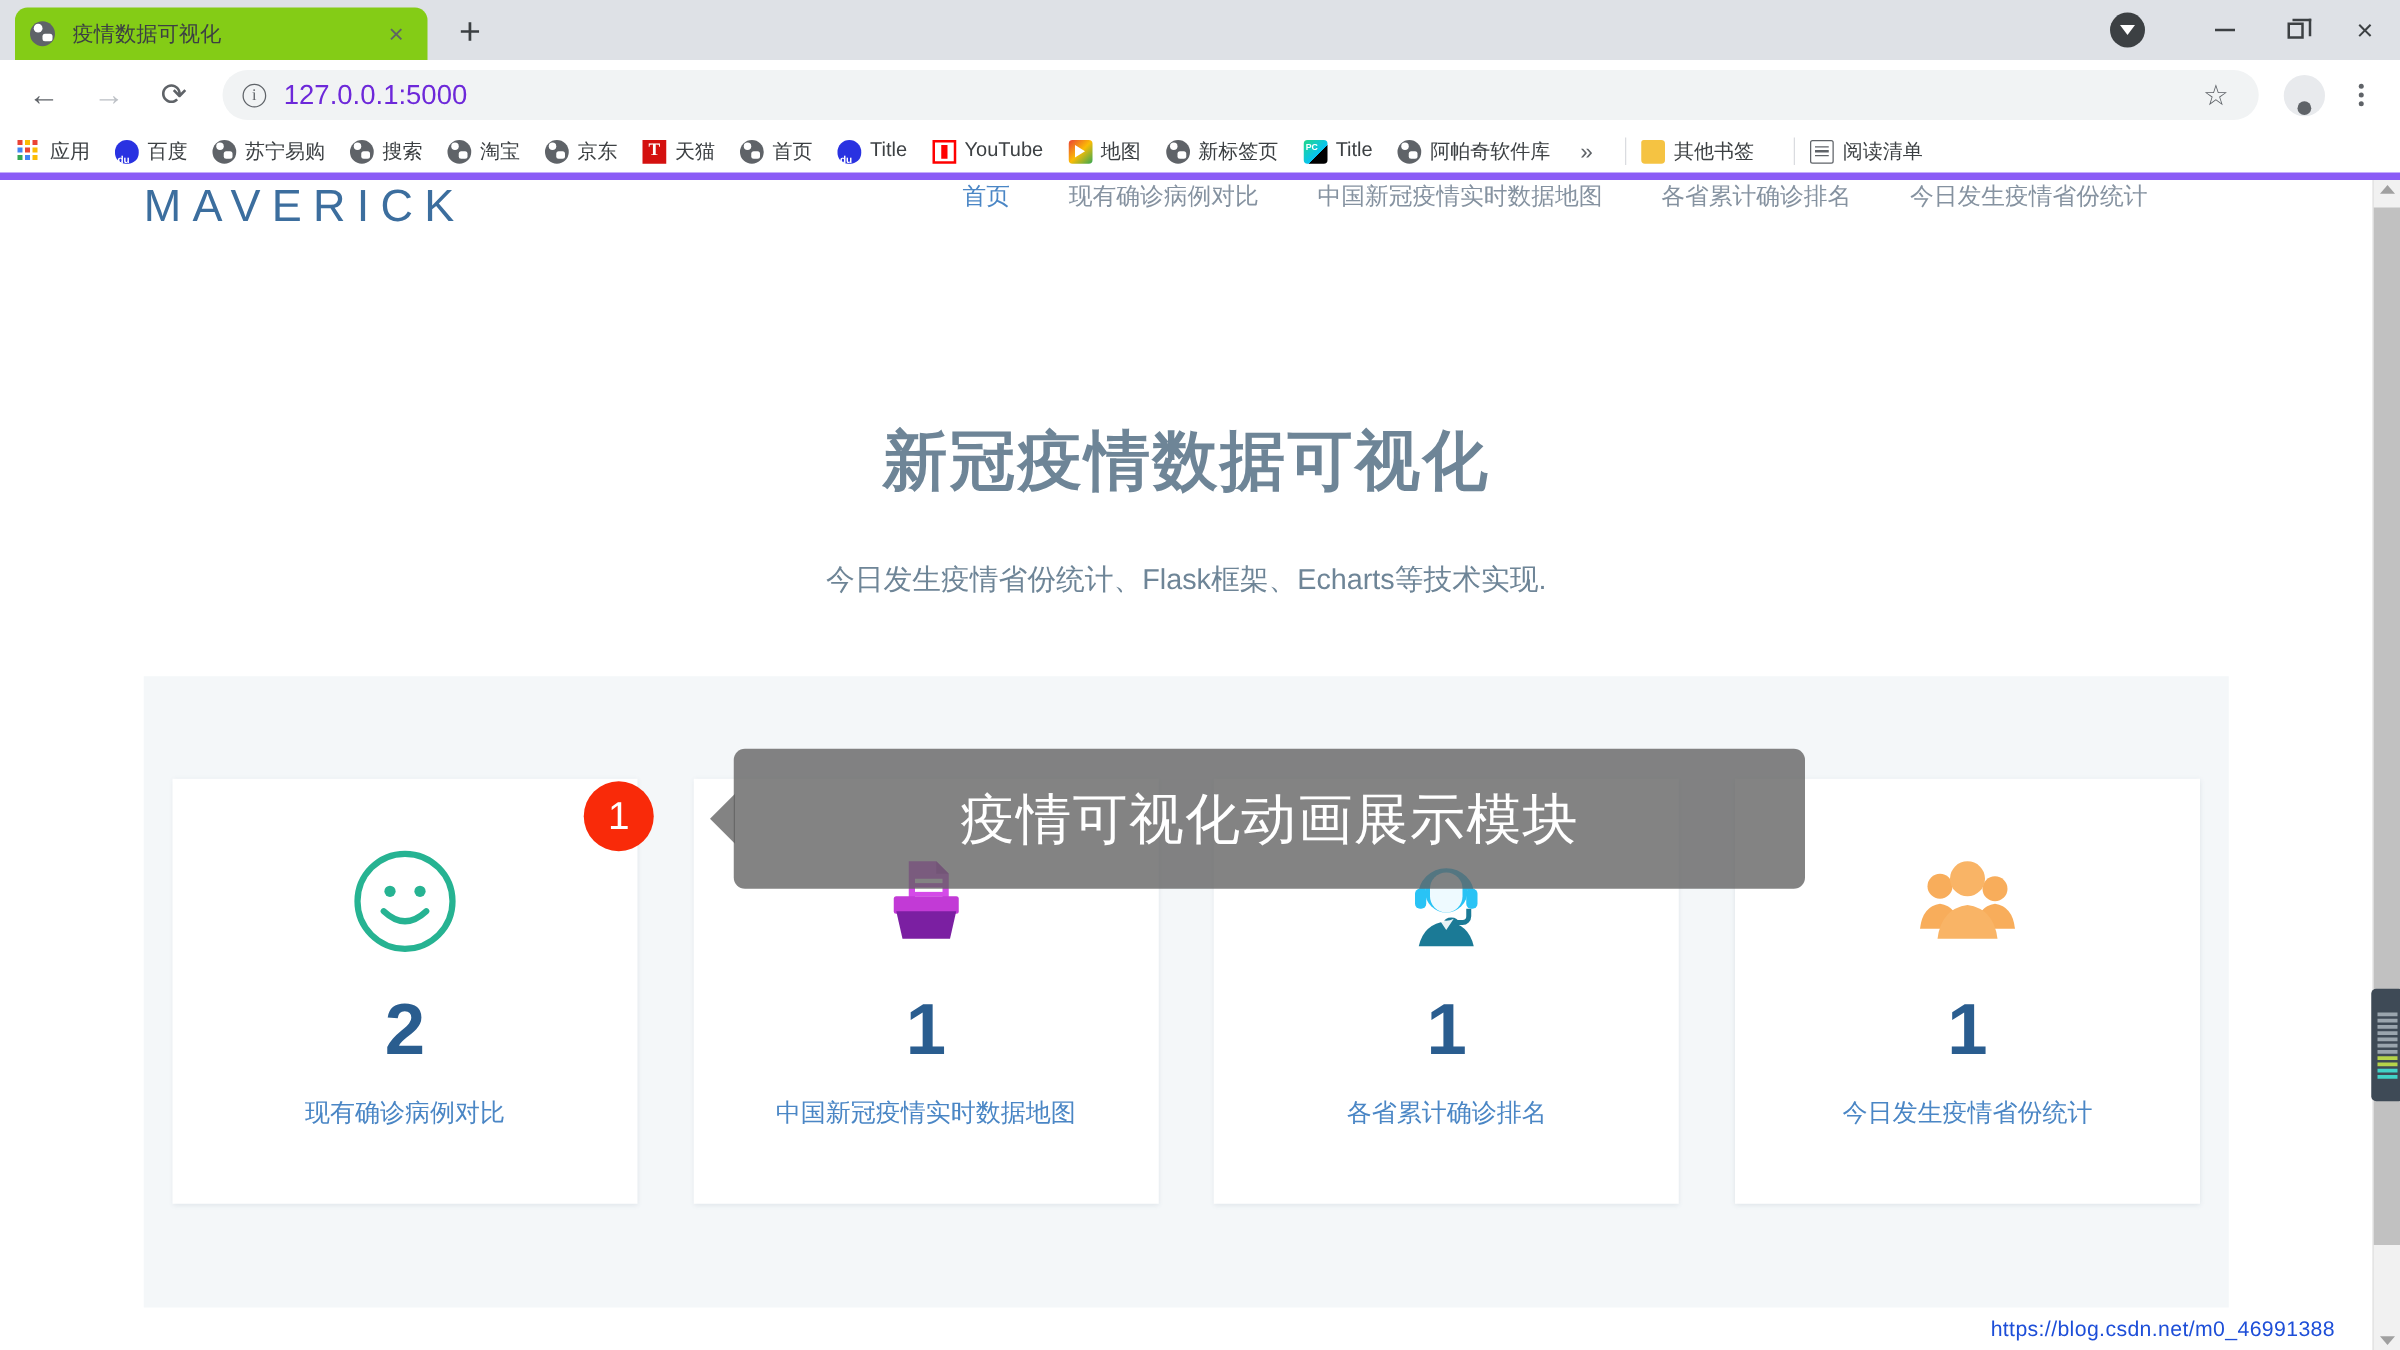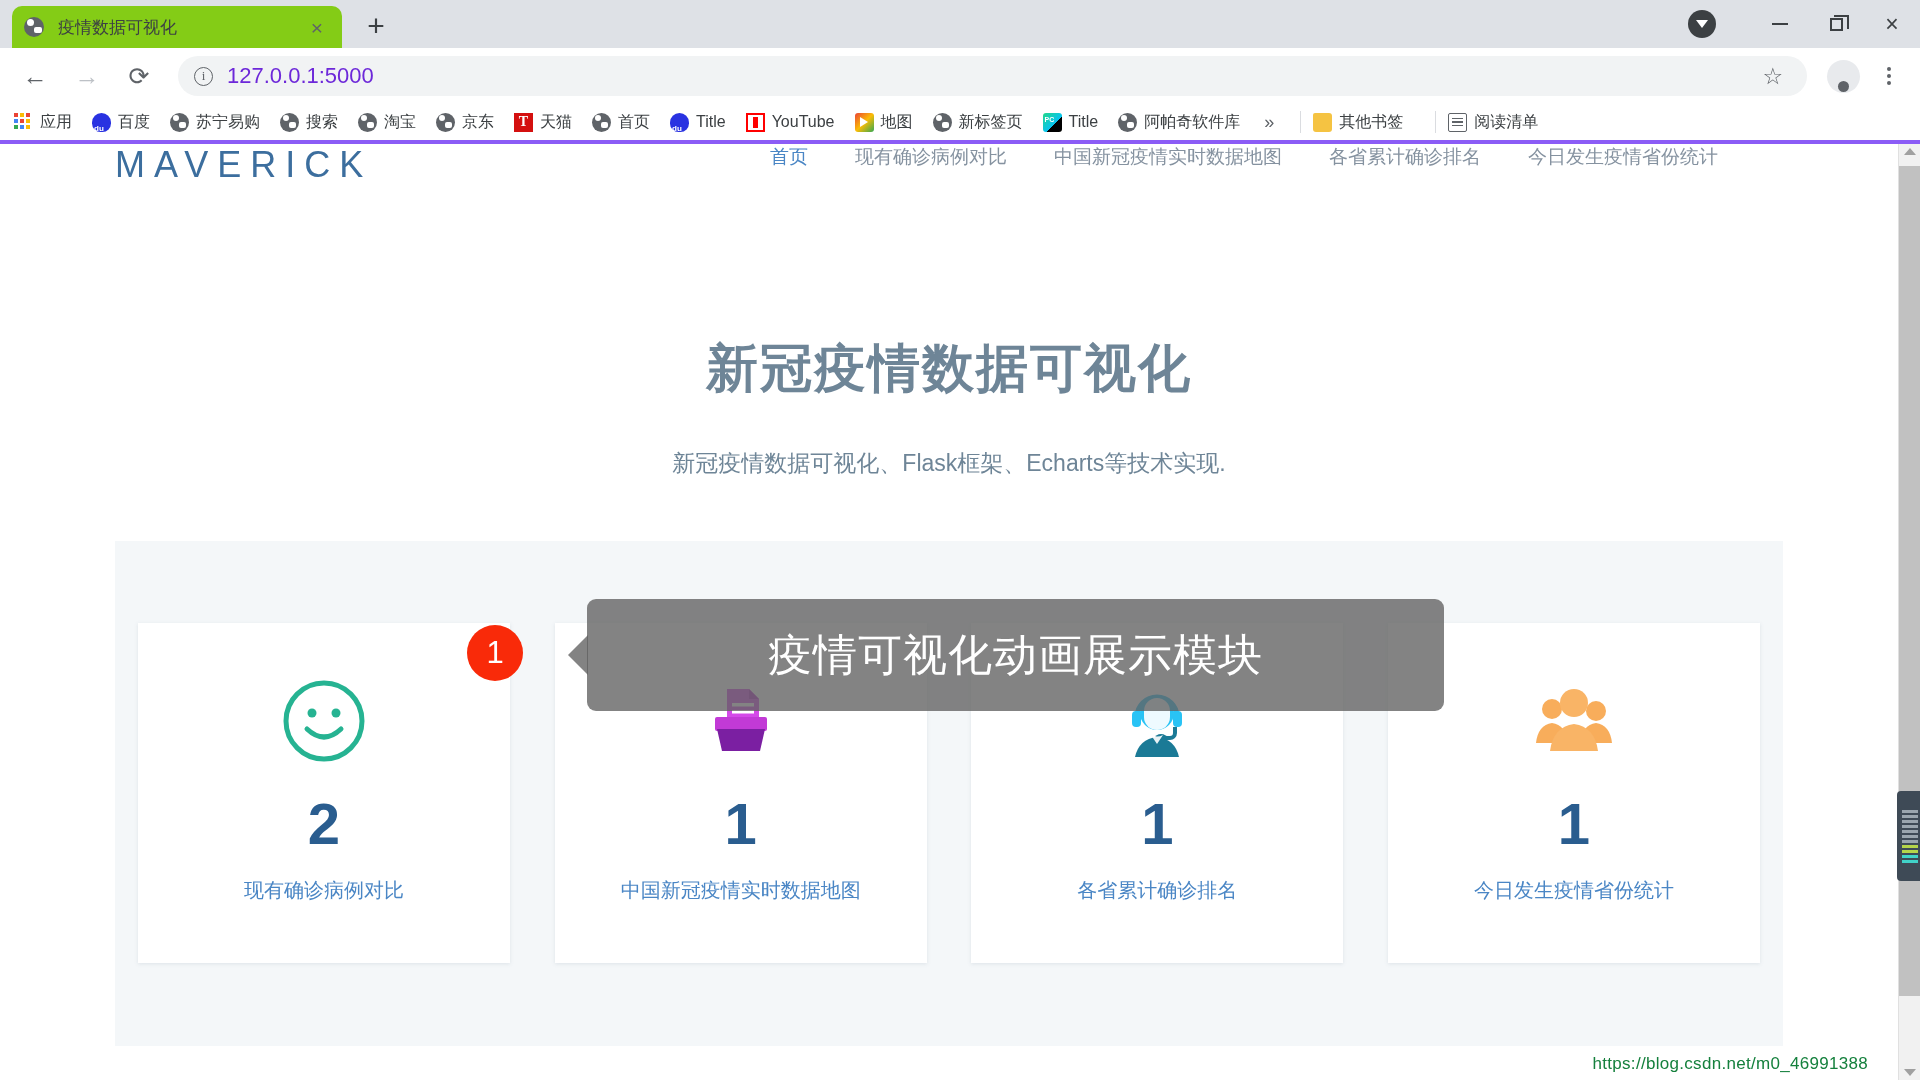--- a/index.html
+++ b/index.html
@@ -116,21 +116,21 @@
   }
   .menu-btn {
     width: 34px; display: flex; flex-direction: column;
     align-items: center; gap: 3px;
   }
   .menu-btn i { width: 4px; height: 4px; border-radius: 50%; background: #5f6368; display: block; }
 
   .bookmarks {
     height: 40px; background: #ffffff;
     display: flex; align-items: center; padding: 0 14px;
-    border-bottom: 4px solid #8b5cf6;
+    border-bottom: 6px solid #8b5cf6;
   }
   .bm {
     display: flex; align-items: center; margin-right: 20px;
     font-size: 16px; color: #3c4043; white-space: nowrap;
   }
   .bm-ico { width: 19px; height: 19px; margin-right: 7px; flex: 0 0 auto; }
   .ico-apps {
     display: grid; grid-template-columns: repeat(3, 4px);
     grid-template-rows: repeat(3, 4px); gap: 2px;
   }
@@ -262,21 +262,21 @@
   }
   .tooltip::before {
     content: ""; position: absolute; left: -19px; top: 36px;
     width: 0; height: 0;
     border-top: 20px solid transparent; border-bottom: 20px solid transparent;
     border-right: 20px solid rgba(96,96,96,0.78);
   }
 
   .watermark {
     position: absolute; right: 30px; bottom: 6px;
-    font-size: 17px; color: #15803d; letter-spacing: .3px;
+    font-size: 17px; color: #1d4ed8; letter-spacing: .3px;
   }
 
   
   .pscroll {
     position: absolute; right: 0; top: 144px; width: 22px; height: 936px;
     background: #f1f1f1; border-left: 1px solid #e0e0e0;
   }
   .pscroll-up {
     position: absolute; top: 4px; left: 5px; width: 0; height: 0;
     border-left: 6px solid transparent; border-right: 6px solid transparent;
@@ -439,21 +439,21 @@
           <a href="#" class="active">首页</a>
           <a href="#">现有确诊病例对比</a>
           <a href="#">中国新冠疫情实时数据地图</a>
           <a href="#">各省累计确诊排名</a>
           <a href="#">今日发生疫情省份统计</a>
         </nav>
       </div>
 
       <div class="hero">
         <h1>新冠疫情数据可视化</h1>
-        <p>新冠疫情数据可视化、Flask框架、Echarts等技术实现.</p>
+        <p>今日发生疫情省份统计、Flask框架、Echarts等技术实现.</p>
       </div>
 
       <div class="panel">
         <div class="cards">
 
           <div class="card">
             <div class="card-icon">
               <svg width="88" height="88" viewBox="0 0 88 88">
                 <circle cx="44" cy="44" r="38" fill="none" stroke="#26b392" stroke-width="5"></circle>
                 <circle cx="32" cy="36" r="4.5" fill="#26b392"></circle>

